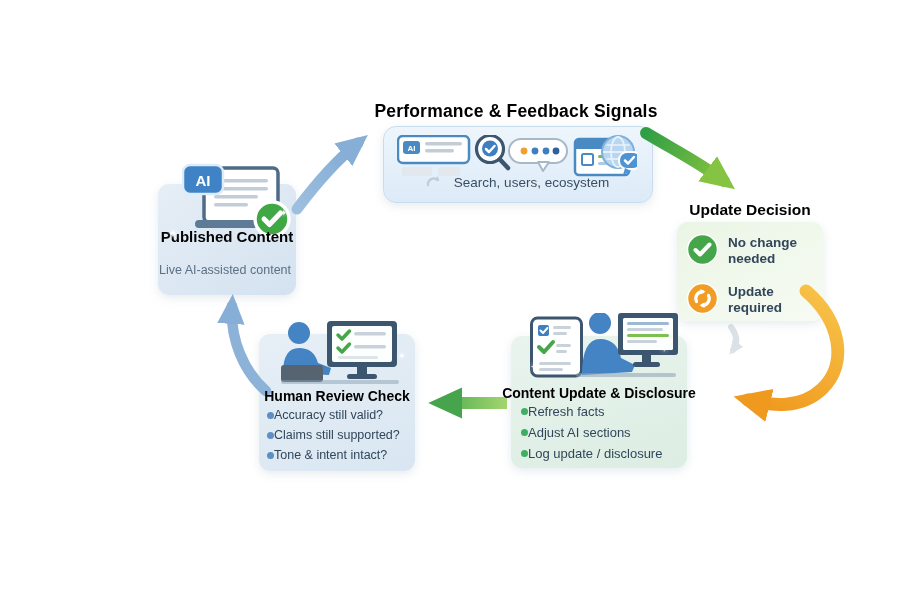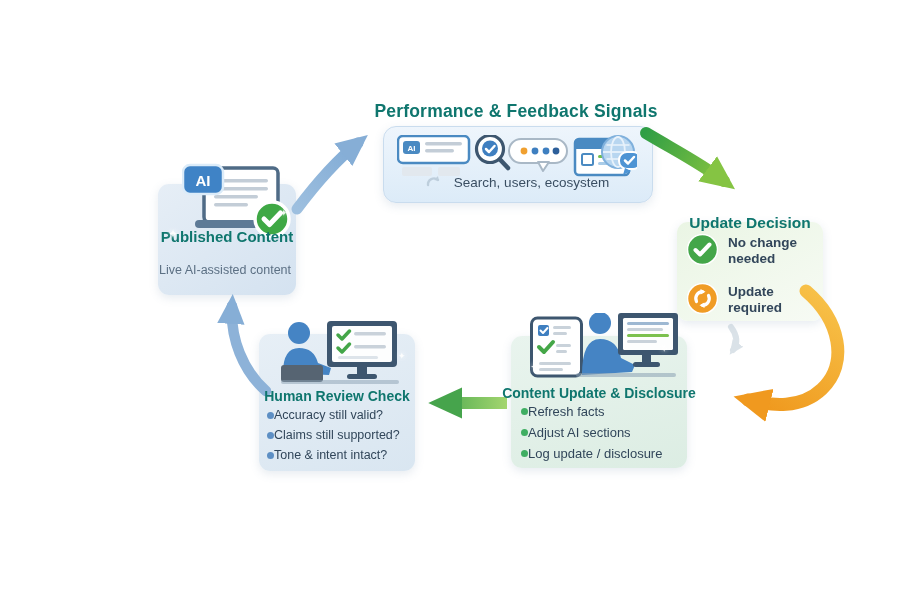--- a/index.html
+++ b/index.html
@@ -15,23 +15,23 @@
   .box-decision{left:677px;top:222px;width:146px;height:99px;
         background:linear-gradient(150deg,#eaf5e4,#f7fbf4);}
   .box-update{left:511px;top:336px;width:176px;height:132px;
         background:linear-gradient(165deg,#e9f4ee,#dcede3);}
   .box-review{left:259px;top:334px;width:156px;height:137px;
         background:linear-gradient(160deg,#e7eff6,#d9e6f1);}
   
   .arrows{position:absolute;left:0;top:0;z-index:2;pointer-events:none;}
   
   .top{position:absolute;z-index:3;}
-  .h-main{position:absolute;z-index:3;font-weight:bold;color:#0f766e;text-align:center;}
+  .h-main{position:absolute;z-index:3;font-weight:bold;color:#000000;text-align:center;}
   .sig-title{left:340px;top:101px;width:352px;font-size:17.5px;letter-spacing:.2px;}
-  .dec-title{left:677px;top:201px;width:146px;font-size:15.5px;margin-top:13px;}
+  .dec-title{left:677px;top:201px;width:146px;font-size:15.5px;}
   .pub-title{left:154px;top:228px;width:146px;font-size:15px;}
   .upd-title{left:499px;top:385px;width:200px;font-size:14px;white-space:nowrap;}
   .rev-title{left:259px;top:388px;width:156px;font-size:14px;}
   .sub{position:absolute;z-index:3;text-align:center;color:#5c7084;}
   .pub-sub{left:144px;top:263px;width:162px;font-size:12.5px;}
   .sig-caption{left:390px;top:175px;width:254px;font-size:13.5px;color:#3a4e62;z-index:3;
         position:absolute;display:flex;align-items:center;justify-content:center;gap:12px;}
   
   .bullets{position:absolute;z-index:3;display:flex;flex-direction:column;gap:6px;}
   .b-row{display:flex;align-items:center;gap:0;}

